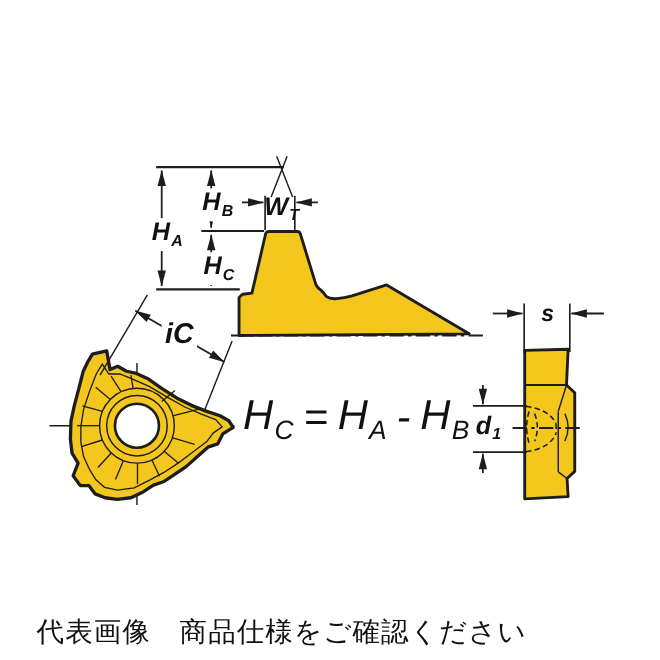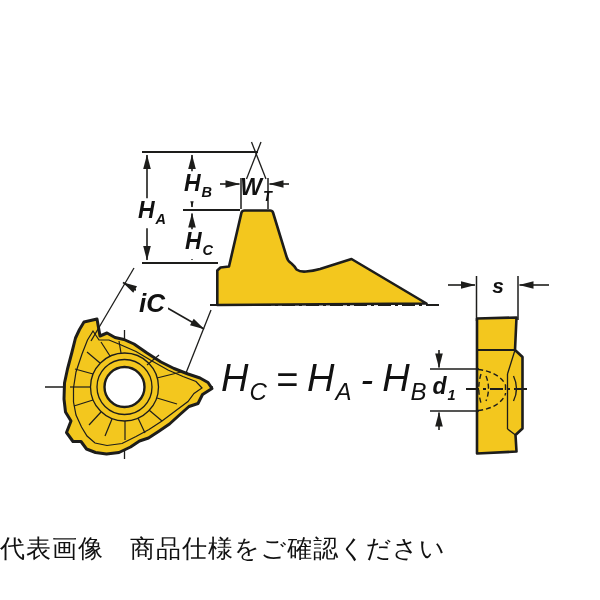--- a/index.html
+++ b/index.html
@@ -40,21 +40,21 @@
 
   .formula{
     position:absolute;left:221px;top:359px;
     display:flex;align-items:flex-start;line-height:1;
     font-style:italic;font-size:38px;color:var(--text);white-space:nowrap;
   }
   .formula .f-sub{font-size:24px;margin-top:21px;margin-left:1px;}
   .formula .f-op{margin:2px 9px 0 9px;}
 
   .caption{
-    position:absolute;left:0;top:532px;width:512px;text-align:left;
+    position:absolute;left:0;top:558px;width:512px;text-align:center;
     font-size:25px;color:var(--text);letter-spacing:1px;font-style:normal;
   }
 </style>
 </head>
 <body>
 
 <div id="stage">
 
   <svg width="600" height="600" viewBox="0 0 600 600">
     <defs>
@@ -169,21 +169,21 @@
       <span class="sub">B</span>
   </div>
   <div class="dim-label bg-white" style="left:199px;top:244px;">
     <span>H</span>
       <span class="sub">C</span>
   </div>
   <div class="dim-label" style="left:256px;top:190px;">
     <span>W</span>
       <span class="sub">T</span>
   </div>
-  <div class="dim-label ic-size bg-white" style="left:152px;top:303px;align-items:flex-end;">
+  <div class="dim-label ic-size bg-white" style="left:163px;top:303px;align-items:flex-end;">
     <span>iC</span>
   </div>
   <div class="dim-label s-size" style="left:498px;top:285px;">
     <span>s</span>
   </div>
   <div class="dim-label bg-white" style="left:444px;top:389px;">
     <span>d</span>
       <span class="sub">1</span>
   </div>
 

